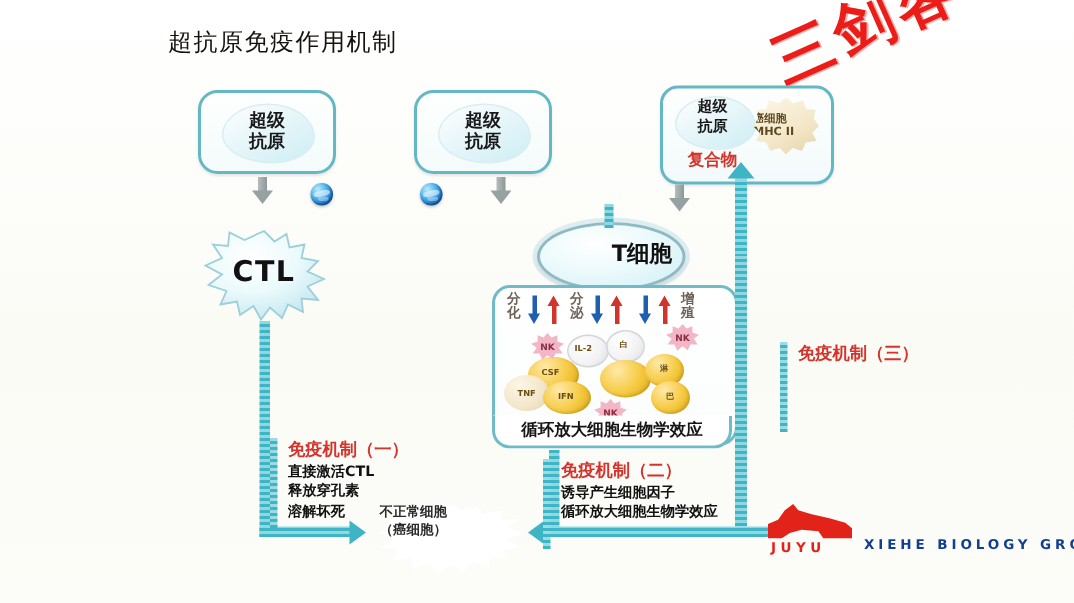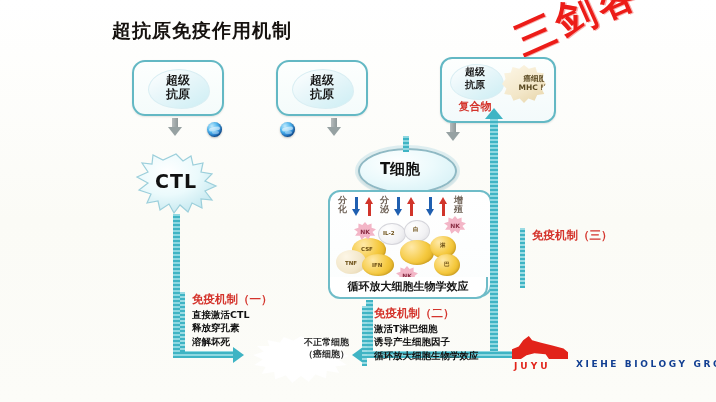--- a/index.html
+++ b/index.html
@@ -8,21 +8,21 @@
     background:#fdfdfa;
     font-family:"DejaVu Sans","Liberation Sans",sans-serif;
     overflow:hidden;position:relative;
   }
   #slide{position:absolute;left:0;top:0;width:716px;height:402px;
     background:linear-gradient(180deg,#ffffff 0%,#fbfbf6 55%,#fcfcf8 100%);}
 
   
   .title{
     position:absolute;left:112px;top:18px;
-    font-size:19px;font-weight:bold;color:#16120f;
+    font-size:16px;font-weight:normal;color:#16120f;
     letter-spacing:1px;white-space:nowrap;
   }
 
   
   .stamp{
     position:absolute;left:498px;top:2px;width:210px;height:82px;
     pointer-events:none;
   }
   .stamp span{
     position:absolute;left:8px;top:16px;
@@ -74,21 +74,21 @@
   .ctl{position:absolute;left:133px;top:152px;width:86px;height:62px;}
   .ctl svg{display:block;}
   .ctl .txt{position:absolute;left:0;top:18px;width:86px;text-align:center;
     font-size:19px;font-weight:bold;color:#111;letter-spacing:1px;}
 
   
   .tcell{position:absolute;left:358px;top:148px;width:95px;height:42px;
     border-radius:50%;
     background:radial-gradient(ellipse at 38% 30%,#ffffff 0%,#ecfafc 45%,#cfeef4 100%);
     border:2px solid #8fb9c4;box-shadow:0 0 0 3px rgba(183,220,228,.45),0 2px 3px rgba(0,0,0,.12);}
-  .tcell span{position:absolute;left:4px;top:10px;width:72px;text-align:center;
+  .tcell span{position:absolute;left:16px;top:10px;width:72px;text-align:right;
     font-size:15px;font-weight:bold;color:#111;}
 
   
   .cpanel{position:absolute;left:328px;top:190px;width:160px;height:103px;
     border:2px solid #6fbcc8;border-radius:12px;
     background:linear-gradient(180deg,#ffffff 0%,#fbfdfd 100%);overflow:hidden;}
   .cp-lbl{position:absolute;font-size:9px;font-weight:bold;color:#6f6257;line-height:1.0;}
   .arrU,.arrD{position:absolute;width:9px;}
   .arrU .s{position:absolute;left:3px;top:6px;width:3px;height:13px;background:#d1342a;}
   .arrU .h{position:absolute;left:0;top:0;width:0;height:0;
@@ -118,29 +118,29 @@
   
   .cxbox{position:absolute;left:440px;top:57px;width:112px;height:62px;
     border:2px solid #63b8c4;border-radius:12px;
     background:linear-gradient(180deg,#fdfffe 0%,#f3fafb 100%);
     box-shadow:0 1px 2px rgba(0,0,0,.10);}
   .cx-red{position:absolute;left:0;top:40px;width:66px;text-align:center;
     font-size:11px;font-weight:bold;color:#d4342c;}
   .starcell{position:absolute;left:60px;top:6px;width:44px;height:38px;
     background:linear-gradient(150deg,#fdf7e7 0%,#f3e7c9 60%,#e6d3a6 100%);
     clip-path:polygon(50% 0%,61% 10%,76% 5%,80% 20%,95% 22%,92% 37%,100% 50%,90% 62%,96% 76%,80% 79%,74% 94%,60% 88%,50% 100%,40% 88%,26% 94%,20% 79%,5% 76%,10% 62%,0% 50%,8% 37%,5% 22%,20% 20%,24% 5%,39% 10%);}
-  .starcell em{position:absolute;left:0;top:9px;width:44px;text-align:right;
+  .starcell em{position:absolute;left:0;top:9px;width:44px;text-align:left;
     font-style:normal;font-size:7.5px;font-weight:bold;color:#5b4a22;line-height:1.25;}
 
   
   .burst{position:absolute;left:253px;top:336px;width:96px;height:50px;
     background:#ffffff;border:0;
     filter:drop-shadow(0 1px 1px rgba(0,0,0,.22));
     clip-path:polygon(50% 0%,58% 9%,68% 2%,72% 13%,85% 8%,84% 21%,97% 20%,90% 31%,100% 40%,89% 47%,98% 58%,86% 61%,90% 74%,77% 70%,76% 85%,65% 77%,58% 92%,50% 80%,41% 94%,34% 79%,23% 87%,22% 72%,9% 76%,13% 62%,1% 58%,10% 47%,0% 38%,11% 31%,4% 20%,17% 20%,15% 8%,28% 13%,32% 2%,42% 9%);}
-  .burst-in{position:absolute;left:0;top:12px;width:96px;text-align:right;
+  .burst-in{position:absolute;left:0;top:12px;width:96px;text-align:left;
     font-size:9px;font-weight:bold;color:#2b2b2b;line-height:1.35;}
 
   
   .tl{position:absolute;background:#3fb4c4;}
   .tl.dot{background:repeating-linear-gradient(0deg,#3fb4c4 0 2px,#8fd8e1 2px 4px);}
   .tri{position:absolute;width:0;height:0;}
   .tri.r{border-top:8px solid transparent;border-bottom:8px solid transparent;border-left:11px solid #3fb4c4;}
   .tri.l{border-top:8px solid transparent;border-bottom:8px solid transparent;border-right:11px solid #3fb4c4;}
   .tri.u{border-left:9px solid transparent;border-right:9px solid transparent;border-bottom:11px solid #3fb4c4;}
 
@@ -320,21 +320,20 @@
       <li>直接激活CTL</li>
       <li>释放穿孔素</li>
       <li>溶解坏死</li>
     </ul>
   </div>
 
   <div class="mech" style="left:362px;top:306px;height:60px;">
     <div class="bar"></div>
     <div class="hd">免疫机制（二）</div>
     <ul>
-      <li>激活T淋巴细胞</li>
       <li>诱导产生细胞因子</li>
       <li>循环放大细胞生物学效应</li>
     </ul>
   </div>
 
   <div class="mech" style="left:520px;top:228px;height:60px;">
     <div class="bar"></div>
     <div class="hd">免疫机制（三）</div>
     <ul>
     </ul>

